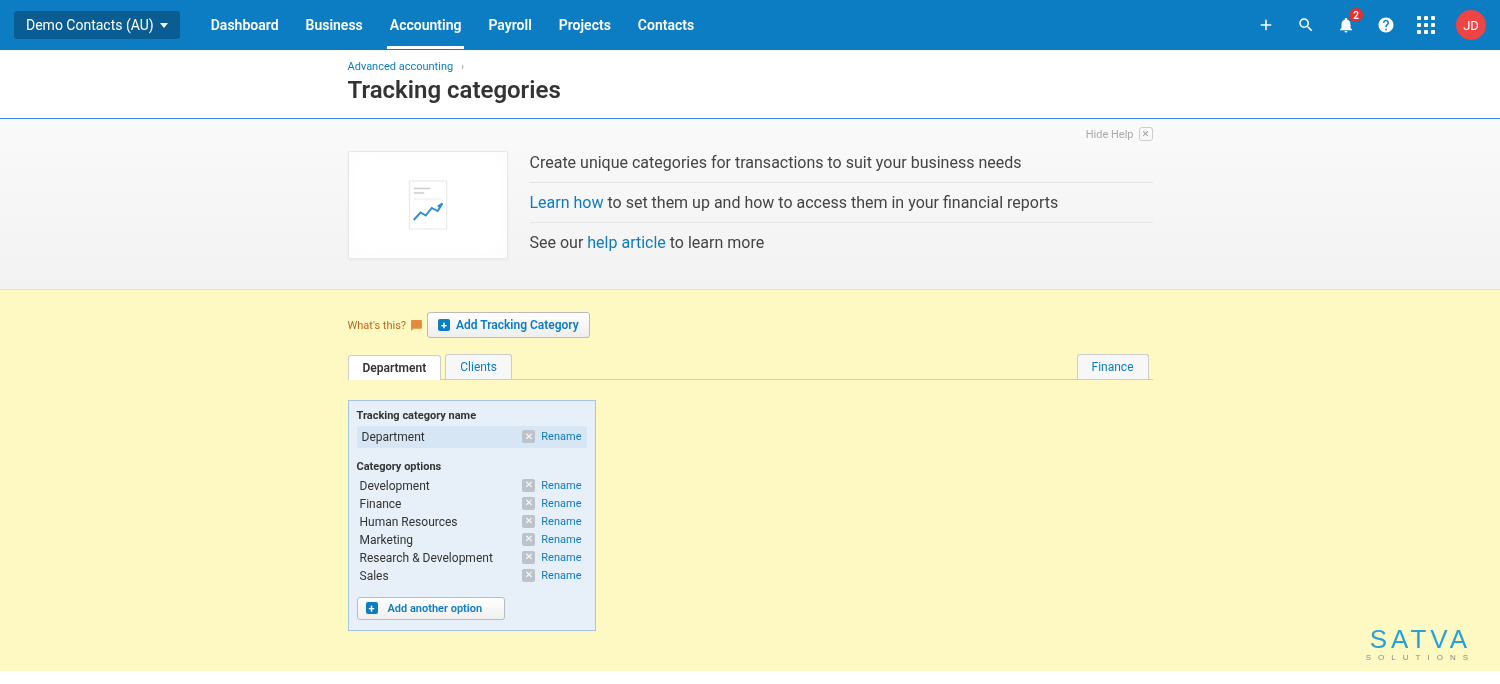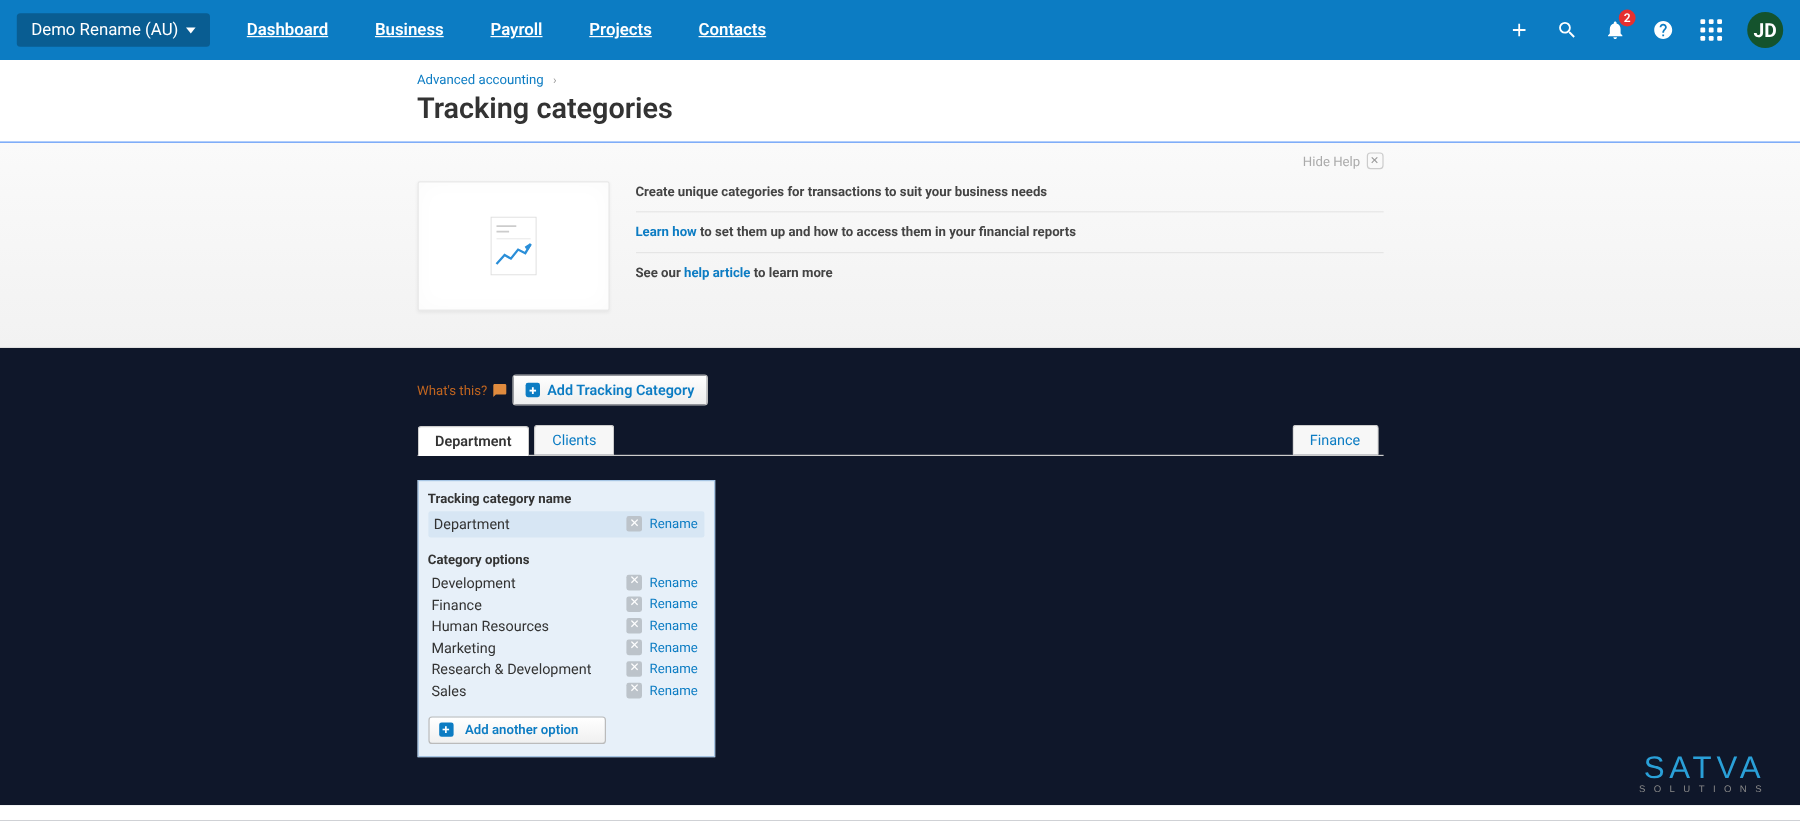--- a/index.html
+++ b/index.html
@@ -2,54 +2,54 @@
 <html><head>
 <meta charset="utf-8">
 <style>
   * { box-sizing: border-box; margin: 0; padding: 0; }
   body { font-family: -apple-system, BlinkMacSystemFont, "Segoe UI", Roboto, Arial, sans-serif; background: #fff; color: #333; }
   
   
   .header { background: #0c7cc3; height: 50px; display: flex; align-items: center; padding: 0 14px; color: #fff; }
   .org-selector { background: rgba(0,0,0,0.25); padding: 6px 12px; border-radius: 3px; display: flex; align-items: center; gap: 6px; font-size: 14px; cursor: pointer; }
   .chevron-down { width: 0; height: 0; border-left: 4px solid transparent; border-right: 4px solid transparent; border-top: 5px solid #fff; }
-  .nav-menu { display: flex; margin-left: 18px; gap: 13px; text-decoration: underline; }
+  .nav-menu { display: flex; margin-left: 18px; gap: 1px; }
   .nav-item { padding: 16px 13px; font-size: 14px; font-weight: 600; color: #fff; cursor: pointer; position: relative; }
   .nav-item.active::after { content: ''; position: absolute; bottom: 0; left: 10px; right: 10px; height: 3px; background: #fff; }
   .header-right { margin-left: auto; display: flex; align-items: center; gap: 20px; }
   .header-icon { width: 20px; height: 20px; cursor: pointer; display: flex; align-items: center; justify-content: center; position: relative; }
   .header-icon svg { width: 18px; height: 18px; fill: #fff; }
   .badge { position: absolute; top: -7px; right: -7px; background: #e53030; color: #fff; font-size: 10px; border-radius: 8px; min-width: 14px; height: 14px; display: flex; align-items: center; justify-content: center; padding: 0 3px; font-weight: 600; }
   .apps-grid { display: grid; grid-template-columns: repeat(3, 4px); grid-template-rows: repeat(3, 4px); gap: 3px; }
   .apps-grid span { background: #fff; width: 4px; height: 4px; border-radius: 1px; }
-  .avatar { width: 30px; height: 30px; border-radius: 50%; background: #14532d; display: flex; align-items: center; justify-content: center; font-size: 16px; font-weight: 700; color: #fff; cursor: pointer; }
+  .avatar { width: 30px; height: 30px; border-radius: 50%; background: #ef4444; display: flex; align-items: center; justify-content: center; font-size: 13px; font-weight: 400; color: #fff; cursor: pointer; }
   
   
   .breadcrumb-bar { padding: 10px 0 0; width: 805px; margin: 0 auto; }
   .breadcrumb { font-size: 11px; color: #0c7cc3; }
   .breadcrumb a { color: #0c7cc3; text-decoration: none; cursor: pointer; }
   .breadcrumb .chev { color: #999; margin: 0 5px; font-size: 10px; }
   .page-title { font-size: 24px; font-weight: 600; color: #333; margin: 3px 0 8px; }
   
   .title-section { border-bottom: 1px solid #3b82f6; }
   .title-inner { width: 805px; margin: 0 auto; padding-bottom: 6px; }
   
   .help-panel-area { background: linear-gradient(#fafafa, #f2f2f2); border-bottom: 1px solid #e0e0e0; }
   .help-panel { width: 805px; margin: 0 auto; padding: 32px 0 30px; display: flex; gap: 22px; align-items: flex-start; position: relative; }
   .hide-help { position: absolute; top: 8px; right: 0; font-size: 11px; color: #aaa; display: flex; align-items: center; gap: 5px; cursor: pointer; }
   .hide-help-x { border: 1px solid #ccc; border-radius: 3px; width: 14px; height: 14px; display:flex; align-items:center; justify-content:center; font-size:9px; color:#999; }
   .help-img { width: 160px; height: 108px; background: #fff; border: 1px solid #e8e8e8; border-radius: 2px; box-shadow: 0 1px 3px rgba(0,0,0,0.05), inset 0 0 20px rgba(0,0,0,0.02); display: flex; align-items: center; justify-content: center; }
   .help-img svg { width: 60px; height: 60px; }
   .help-text { flex: 1; padding-top: 2px; }
-  .help-line { font-size: 11px; color: #444; padding: 10px 0; border-bottom: 1px solid #e5e5e5; font-weight: bold; }
+  .help-line { font-size: 16px; color: #444; padding: 10px 0; border-bottom: 1px solid #e5e5e5; }
   .help-line:first-child { padding-top: 0; }
   .help-line:last-child { border-bottom: none; padding-bottom: 0; }
   .help-line a { color: #0c7cc3; text-decoration: none; cursor: pointer; }
   
-  .main-area { background: #0f172a; }
+  .main-area { background: #fef9c3; }
   .main-inner { width: 805px; margin: 0 auto; padding: 22px 0 40px; }
   .whats-this { font-size: 11px; color: #c06520; display: inline-flex; align-items: center; gap: 4px; cursor: pointer; margin-bottom: 22px; }
   .whats-this svg { width: 13px; height: 13px; }
   
   .add-btn { display: inline-flex; align-items: center; gap: 6px; font-size: 12px; font-weight: 600; color: #0c7cc3; background: linear-gradient(#fefefe,#eee); border: 1px solid #bbb; border-radius: 3px; padding: 5px 10px; cursor: pointer; margin-bottom: 15px; }
   .add-btn .plus-ic { width: 12px; height: 12px; background: #0c7cc3; color: #fff; display: flex; align-items: center; justify-content: center; font-size: 11px; border-radius: 2px; font-weight: 700; line-height: 1; }
   
   .tabs-row { display: flex; align-items: flex-end; border-bottom: 1px solid #ccc; position: relative; }
   .tab { border: 1px solid #ccc; border-bottom: none; background: #f7f7f7; padding: 5px 14px; font-size: 12px; border-radius: 3px 3px 0 0; cursor: pointer; margin-right: 4px; color: #0c7cc3; }
   .tab.active { background: #fff; font-weight: 600; color: #333; position: relative; top: 1px; border-color: #ccc; }
@@ -72,26 +72,27 @@
   
   .watermark { position: fixed; bottom: 22px; right: 25px; font-family: Arial, sans-serif; text-align: center; letter-spacing: 5px; }
   .watermark .big { color: #2aa0d8; font-size: 26px; font-weight: 300; letter-spacing: 4px; }
   .watermark .small { color: #888; font-size: 8px; letter-spacing: 7px; margin-top: -2px; }
 </style>
 </head>
 <body>
 
 <div class="header">
   <div class="org-selector">
-    <span>Demo Rename (AU)</span>
+    <span>Demo Contacts (AU)</span>
     <span class="chevron-down"></span>
   </div>
   <div class="nav-menu">
     <div class="nav-item">Dashboard</div>
     <div class="nav-item">Business</div>
+    <div class="nav-item active">Accounting</div>
     <div class="nav-item">Payroll</div>
     <div class="nav-item">Projects</div>
     <div class="nav-item">Contacts</div>
   </div>
   <div class="header-right">
     <div class="header-icon">
       <svg viewBox="0 0 24 24">
           <path d="M19 13h-6v6h-2v-6H5v-2h6V5h2v6h6v2z"></path>
         </svg>
     </div>

